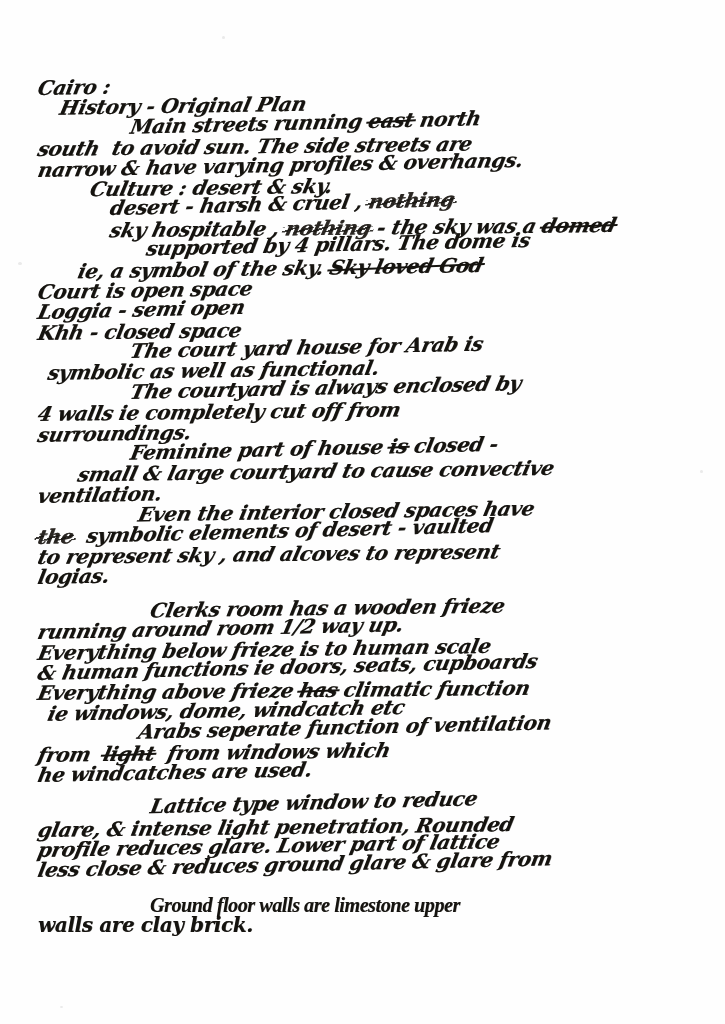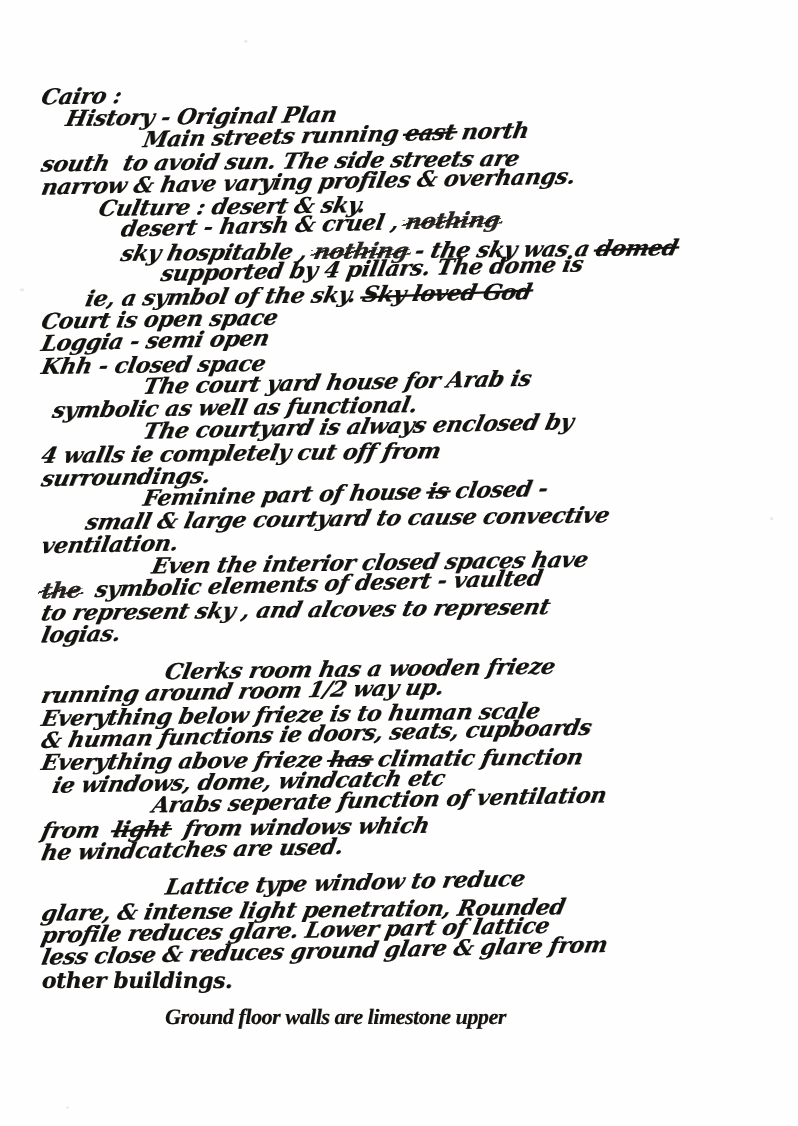--- a/index.html
+++ b/index.html
@@ -170,20 +170,20 @@
     <span class="ln" style="padding-left:100px;">Arabs seperate function of ventilation</span>
     <span class="ln">from  <span class="strike">light</span>  from windows which</span>
     <span class="ln">he windcatches are used.</span>
 
     <span class="gap"></span>
 
     <span class="ln" style="padding-left:112px;">Lattice type window to reduce</span>
     <span class="ln">glare, &amp; intense light penetration, Rounded</span>
     <span class="ln">profile reduces glare. Lower part of lattice</span>
     <span class="ln">less close &amp; reduces ground glare &amp; glare from</span>
-    <span class="ln">other buildings.</span>
 
     <span class="gap"></span>
 
     <span class="ln" style="padding-left:112px;font-family:Liberation Serif, serif;">Ground floor walls are limestone upper</span>
+    <span class="ln">walls are clay brick.</span>
 
   </div>
 </div>
 
 </body></html>

